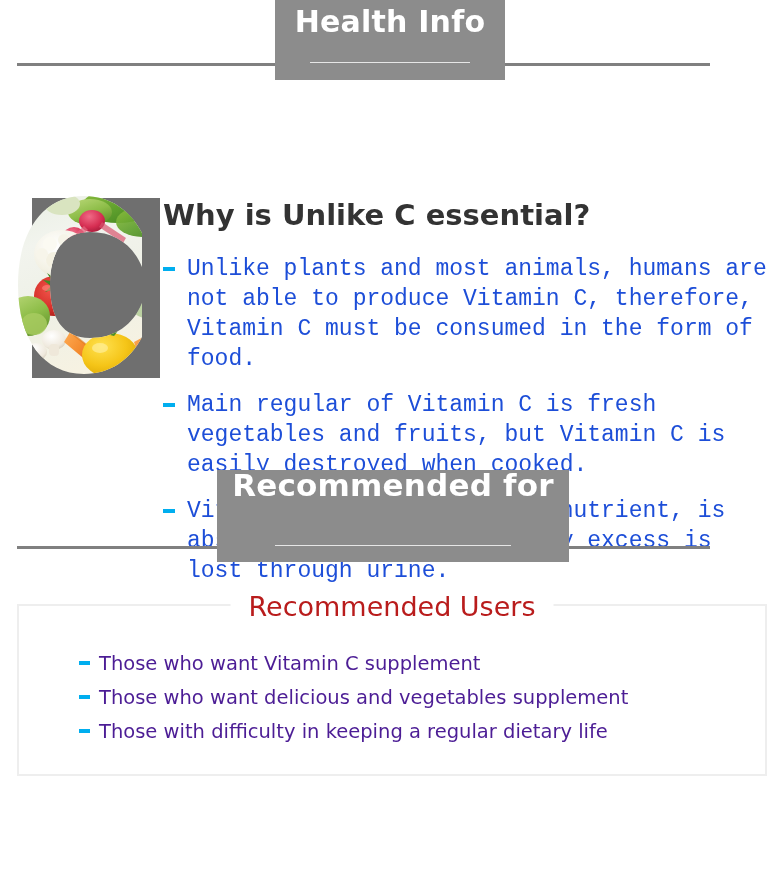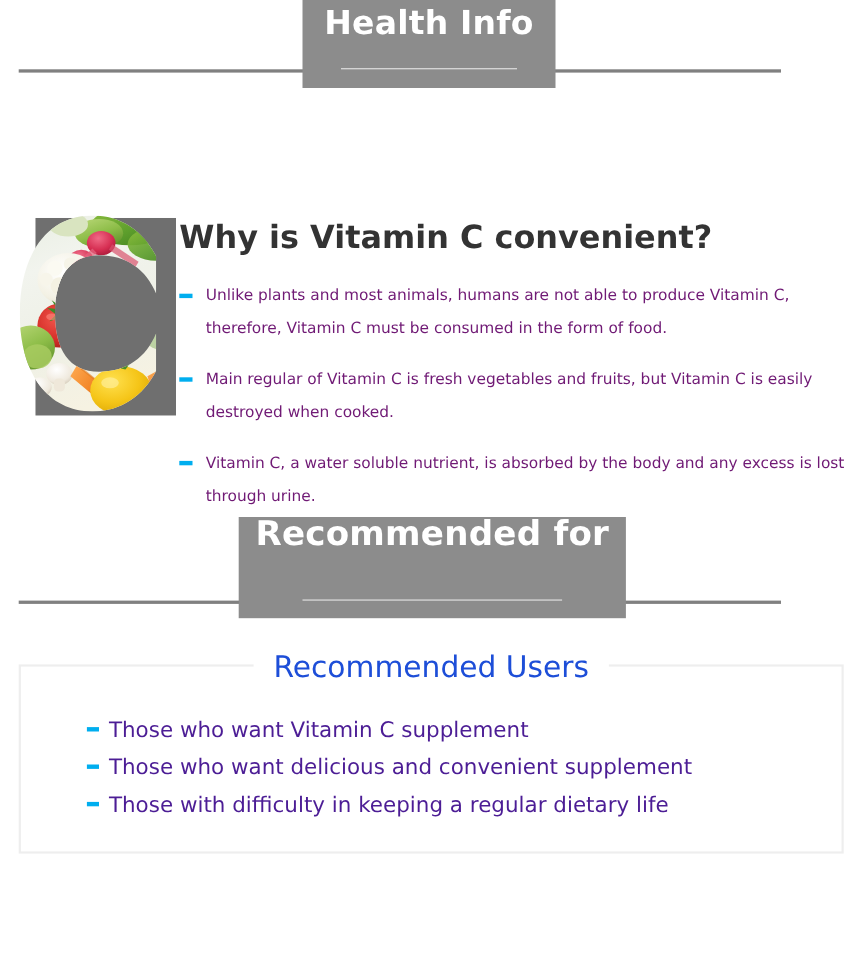--- a/index.html
+++ b/index.html
@@ -117,23 +117,24 @@
   }
   ul.dash-list {
     list-style: none;
     margin: 0;
     padding: 0;
   }
   ul.dash-list > li {
     position: relative;
     padding-left: 24px;
     margin-bottom: 16px;
-    font-size: 14px;
+    font-size: 23px;
     line-height: 30px;
-    color: #701a75;
+    color: #1d4ed8;
+    font-family: Liberation Mono, monospace;
   }
   ul.dash-list > li:last-child { margin-bottom: 0; }
   .dash {
     position: absolute;
     left: 0;
     top: 13px;
     width: 12px;
     height: 4px;
     background: #00aeef;
   }
@@ -155,21 +156,21 @@
     background: #ffffff;
   }
   .users-legend {
     position: absolute;
     top: 0;
     left: 50%;
     transform: translateX(-50%);
     background: #ffffff;
     padding: 0 18px;
     font-size: 27px;
-    color: #1d4ed8;
+    color: #b91c1c;
     line-height: 34px;
     white-space: nowrap;
     z-index: 2;
   }
   ul.users-list {
     position: absolute;
     left: 62px;
     top: 62px;
     list-style: none;
     margin: 0;
@@ -300,21 +301,21 @@
         <ellipse cx="86" cy="156" rx="8" ry="5" fill="#fff0a0" opacity="0.65"></ellipse>
 
         <path d="M120 150 L142 138 L146 148 L124 162 Z" fill="url(#carrot)" opacity="0.95"></path>
         <ellipse cx="134" cy="176" rx="18" ry="12" fill="url(#lettuce)" opacity="0.9"></ellipse>
         <ellipse cx="132" cy="100" rx="20" ry="26" fill="url(#cuke)" opacity="0.35"></ellipse>
       </g>
     </svg>
   </div>
 
   <div class="info-body">
-    <h2 class="info-heading">Why is Vitamin C convenient?</h2>
+    <h2 class="info-heading">Why is Unlike C essential?</h2>
     <ul class="dash-list">
       <li>
         <span class="dash"></span>
         <span>Unlike plants and most animals, humans are not able to produce Vitamin C, therefore, Vitamin C must be consumed in the form of food.</span>
       </li>
       <li>
         <span class="dash"></span>
         <span>Main regular of Vitamin C is fresh vegetables and fruits, but Vitamin C is easily destroyed when cooked.</span>
       </li>
       <li>
@@ -336,20 +337,20 @@
 <div class="users-section">
   <div class="users-box"></div>
   <div class="users-legend">Recommended Users</div>
   <ul class="users-list">
     <li>
       <span class="dash"></span>
       <span>Those who want Vitamin C supplement</span>
     </li>
     <li>
       <span class="dash"></span>
-      <span>Those who want delicious and convenient supplement</span>
+      <span>Those who want delicious and vegetables supplement</span>
     </li>
     <li>
       <span class="dash"></span>
       <span>Those with difficulty in keeping a regular dietary life</span>
     </li>
   </ul>
 </div>
 
 </body></html>

